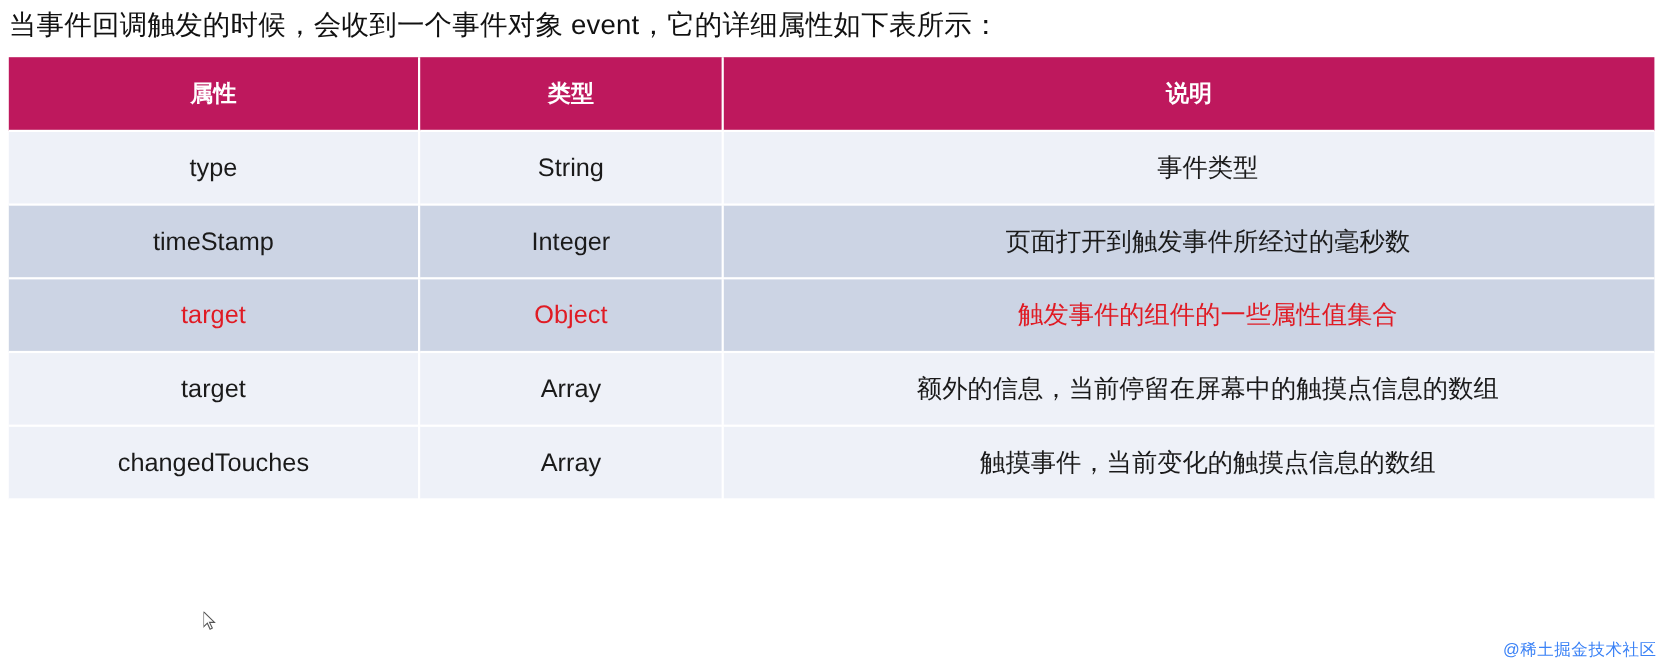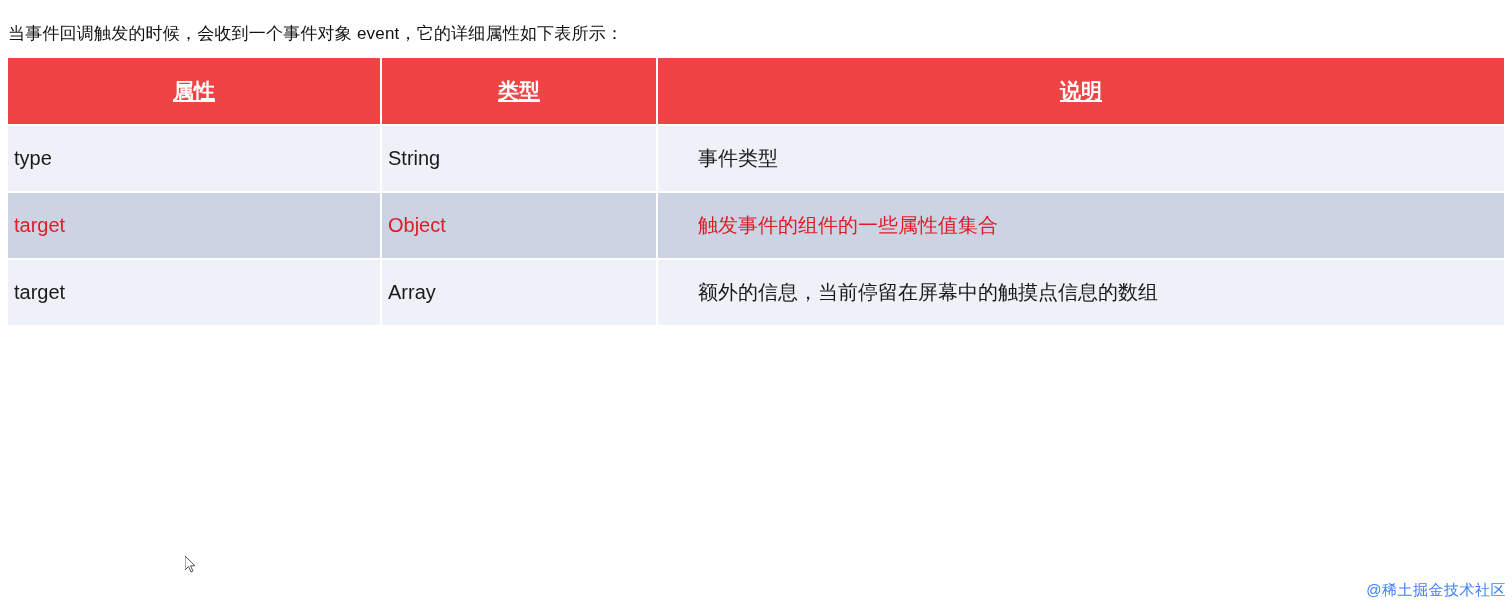--- a/index.html
+++ b/index.html
@@ -14,53 +14,53 @@
     font-family: "Liberation Sans", sans-serif;
     color: #1a1a1a;
   }
   .page {
     position: relative;
     width: 1512px;
     height: 606px;
     box-sizing: border-box;
   }
   .intro {
-    font-size: 17px;
+    font-size: 25px;
     line-height: 1.2;
-    padding: 24px 0 14px 8px;
+    padding: 8px 0 14px 8px;
     color: #111111;
     letter-spacing: 0.2px;
     white-space: nowrap;
   }
   table.attr-table {
     border-collapse: collapse;
     width: 1496px;
     margin-left: 8px;
     table-layout: fixed;
   }
   table.attr-table col.c1 { width: 373px; }
   table.attr-table col.c2 { width: 276px; }
   table.attr-table col.c3 { width: 847px; }
 
   table.attr-table th {
-    background: #ef4444;
+    background: #be185d;
     color: #ffffff;
     font-size: 21px;
     font-weight: bold;
     height: 66px;
     text-align: center;
     border-right: 2px solid #ffffff;
     border-bottom: 2px solid #ffffff;
     padding: 0;
-    text-decoration: underline;
   }
   table.attr-table th:last-child { border-right: none; }
 
   table.attr-table td {
-    font-size: 20px;
+    font-size: 23px;
+    text-align: center;
     height: 67px;
     padding: 0 6px;
     border-right: 2px solid #ffffff;
     border-bottom: 2px solid #ffffff;
     box-sizing: border-box;
     white-space: nowrap;
   }
   table.attr-table td:last-child { border-right: none; padding-left: 40px; }
 
   tr.shade-a td { background: #ccd4e4; }
@@ -109,28 +109,38 @@
         <th>说明</th>
       </tr>
     </thead>
     <tbody>
       <tr class="shade-b">
         <td>type</td>
         <td>String</td>
         <td>事件类型</td>
       </tr>
       <tr class="shade-a">
+        <td>timeStamp</td>
+        <td>Integer</td>
+        <td>页面打开到触发事件所经过的毫秒数</td>
+      </tr>
+      <tr class="shade-a">
         <td class="highlight">target</td>
         <td class="highlight">Object</td>
         <td class="highlight">触发事件的组件的一些属性值集合</td>
       </tr>
       <tr class="shade-b">
         <td>target</td>
         <td>Array</td>
         <td>额外的信息，当前停留在屏幕中的触摸点信息的数组</td>
+      </tr>
+      <tr class="shade-b">
+        <td>changedTouches</td>
+        <td>Array</td>
+        <td>触摸事件，当前变化的触摸点信息的数组</td>
       </tr>
     </tbody>
   </table>
 
   <div class="cursor">
     <svg width="12" height="18" viewBox="0 0 12 18">
       <polygon points="0,0 0,14 3.5,10.5 6,16 8,15 5.5,9.8 10,9.8" fill="#ffffff" stroke="#555555" stroke-width="1"></polygon>
     </svg>
   </div>
 

